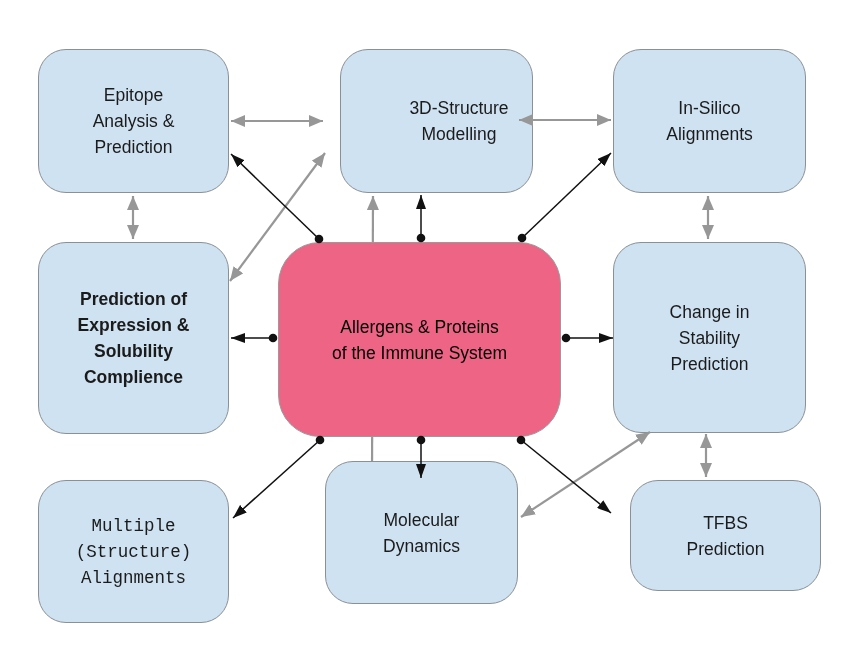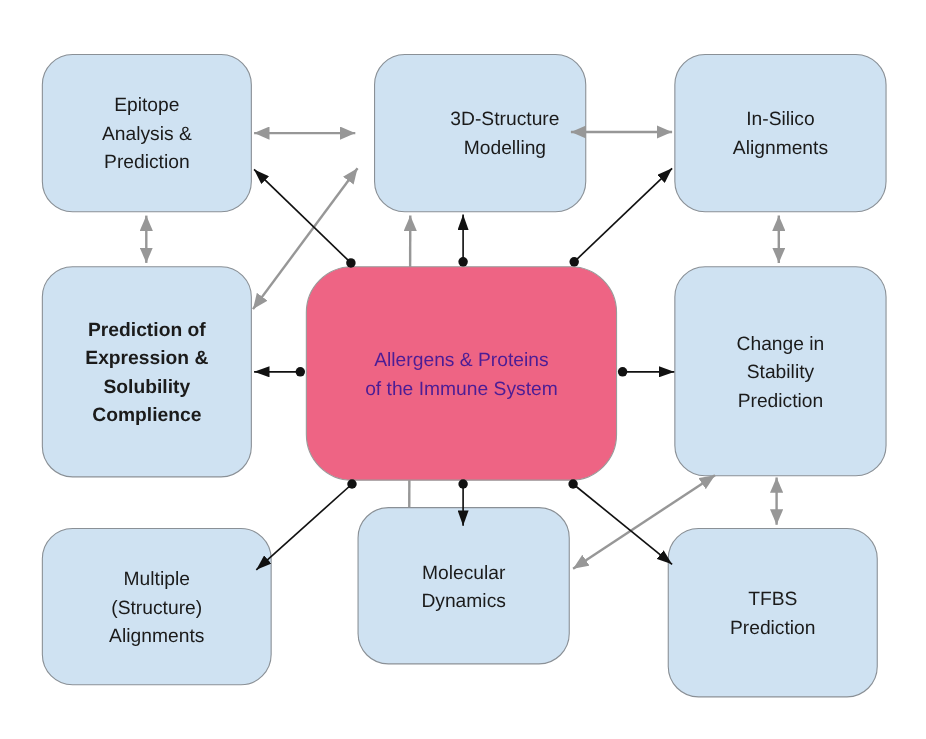--- a/index.html
+++ b/index.html
@@ -23,21 +23,21 @@
     display:flex;align-items:center;justify-content:center;
     text-align:center;
     color:#1b1b1b;
     font-size:17.5px;line-height:26px;
   }
   .node .lbl{white-space:pre-line;}
   .node.center{
     background:#ee6484;
     border:1px solid #9a9a9a;
     border-radius:42px;
-    color:#4c1d95;
+    color:#000000;
   }
 </style>
 </head>
 <body>
 
 <div id="stage">
 
   <svg id="under-layer" class="layer" width="842" height="672">
     <defs>
       <marker id="gheadU" markerUnits="userSpaceOnUse" markerWidth="14" markerHeight="12" refX="14" refY="6" orient="auto-start-reverse">
@@ -71,30 +71,30 @@
     <div class="node center" style="left:278px;top:242px;width:283px;height:195px;">
       <span class="lbl">Allergens &amp; Proteins
 of the Immune System</span>
     </div>
     <div class="node" style="left:613px;top:242px;width:193px;height:191px;justify-content:center;">
       <span class="lbl">Change in
 Stability
 Prediction</span>
     </div>
 
-    <div class="node" style="left:38px;top:480px;width:209px;height:143px;">
+    <div class="node" style="left:38px;top:480px;width:191px;height:143px;font-family:Liberation Mono, monospace;">
       <span class="lbl">Multiple
 (Structure)
 Alignments</span>
     </div>
     <div class="node" style="left:325px;top:461px;width:193px;height:143px;">
       <span class="lbl">Molecular
 Dynamics</span>
     </div>
-    <div class="node" style="left:607px;top:480px;width:191px;height:154px;text-align:center;">
+    <div class="node" style="left:630px;top:480px;width:191px;height:111px;text-align:center;">
       <span class="lbl">TFBS
 Prediction</span>
     </div>
   </div>
 
   <svg id="over-layer" class="layer" width="842" height="672">
     <defs>
       <marker id="bhead" markerUnits="userSpaceOnUse" markerWidth="14" markerHeight="10" refX="14" refY="5" orient="auto">
         <path d="M0,0 L14,5 L0,10 Z" fill="#111111"></path>
       </marker>

